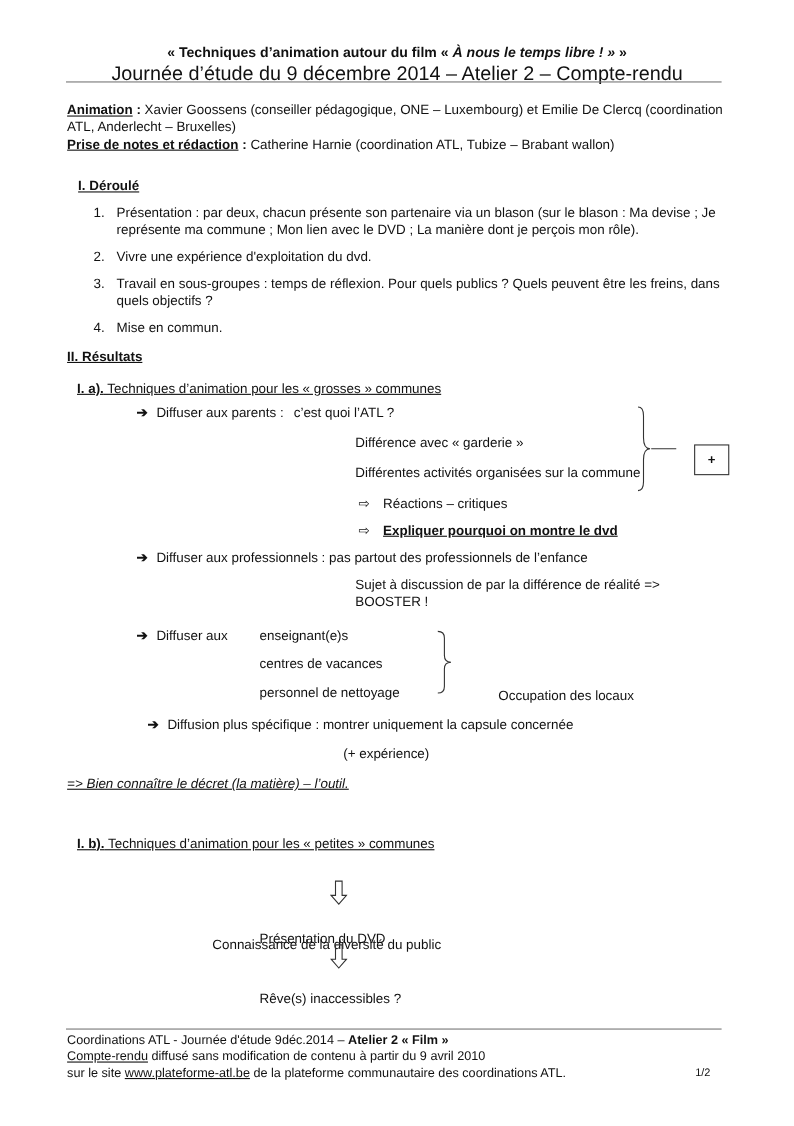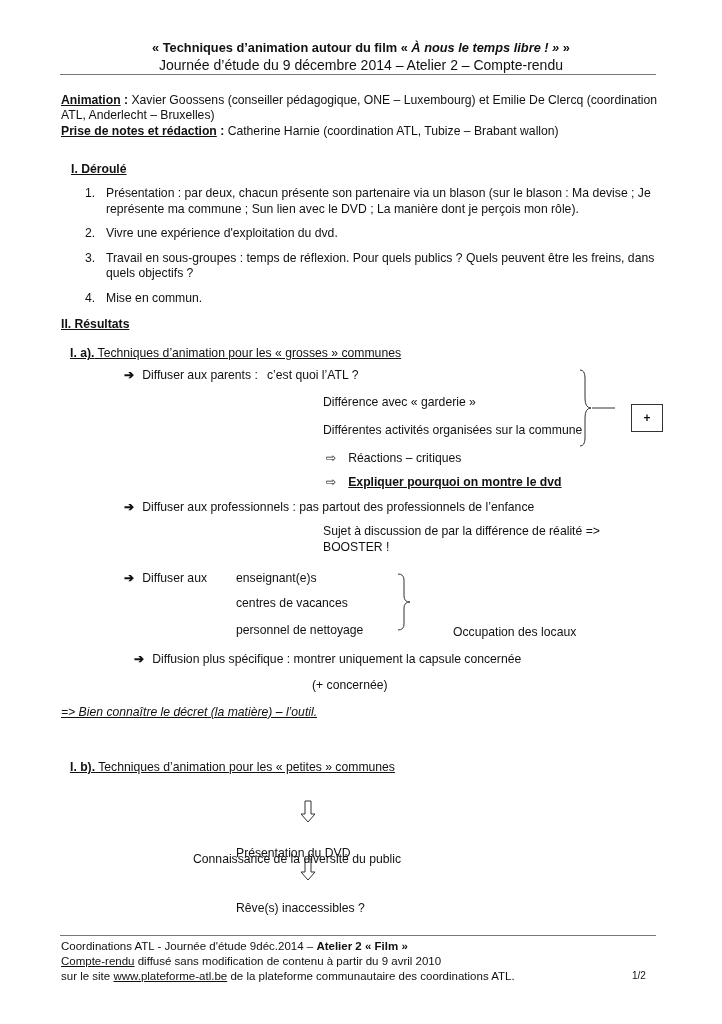--- a/index.html
+++ b/index.html
@@ -16,36 +16,36 @@
   .plus-box { position: absolute; border: 1px solid #333; width: 30px; height: 26px;
               display: flex; align-items: center; justify-content: center; font-weight: bold; font-size: 12px; }
   a { color: #111; }
 </style>
 </head>
 <body>
 
 <div class="abs center b" style="left:0;width:722px;top:40px;font-size:12.8px;">
   <span>«  Techniques d’animation autour du film « </span><span class="i">À nous le temps libre ! »</span><span>  »</span>
 </div>
-<div class="abs center" style="left:0;width:722px;top:57px;font-size:14px;">Journée d’étude du 9 décembre 2014 – Atelier 2 – Compte-rendu</div>
+<div class="abs center" style="left:0;width:722px;top:57px;font-size:18px;">Journée d’étude du 9 décembre 2014 – Atelier 2 – Compte-rendu</div>
 <div class="rule" style="left:60px;width:596px;top:74px;"></div>
 
 <div class="abs" style="left:61px;top:93px;">
   <span class="b u">Animation</span><span class="b">  : </span><span>Xavier Goossens (conseiller pédagogique, ONE – Luxembourg) et Emilie De Clercq (coordination</span>
 </div>
 <div class="abs" style="left:61px;top:108px;">ATL, Anderlecht – Bruxelles)</div>
 <div class="abs" style="left:61px;top:124px;">
   <span class="b u">Prise de notes et rédaction</span><span class="b"> : </span><span>Catherine Harnie (coordination ATL, Tubize – Brabant wallon)</span>
 </div>
 
 <div class="abs b u" style="left:71px;top:162px;">I. Déroulé</div>
 
 <div class="abs" style="left:85px;top:186px;"><span>1.</span></div>
 <div class="abs" style="left:106px;top:186px;">Présentation : par deux, chacun présente son partenaire via un blason (sur le blason : Ma devise ; Je</div>
-<div class="abs" style="left:106px;top:202px;">représente ma commune ; Sun lien avec le DVD ; La manière dont je perçois mon rôle).</div>
+<div class="abs" style="left:106px;top:202px;">représente ma commune ; Mon lien avec le DVD ; La manière dont je perçois mon rôle).</div>
 
 <div class="abs" style="left:85px;top:226px;"><span>2.</span></div>
 <div class="abs" style="left:106px;top:226px;">Vivre une expérience d'exploitation du dvd.</div>
 
 <div class="abs" style="left:85px;top:251px;"><span>3.</span></div>
 <div class="abs" style="left:106px;top:251px;">Travail en sous-groupes : temps de réflexion. Pour quels publics ? Quels peuvent être les freins, dans</div>
 <div class="abs" style="left:106px;top:266px;">quels objectifs ?</div>
 
 <div class="abs" style="left:85px;top:291px;"><span>4.</span></div>
 <div class="abs" style="left:106px;top:291px;">Mise en commun.</div>
@@ -89,21 +89,21 @@
 <div class="abs" style="left:236px;top:596px;">centres de vacances</div>
 <div class="abs" style="left:236px;top:623px;">personnel de nettoyage</div>
 <svg class="abs" style="left:396px;top:572px;" width="20" height="60">
   <path d="M2 2 Q8 2 8 8 L8 24 Q8 30 14 30 Q8 30 8 36 L8 52 Q8 58 2 58" fill="none" stroke="#333" stroke-width="1"></path>
 </svg>
 <div class="abs" style="left:453px;top:596px;margin-top:29px;">Occupation des locaux</div>
 
 <div class="abs" style="left:134px;top:652px;">
   <span class="arrow">➔</span><span>Diffusion plus spécifique : montrer uniquement la capsule concernée</span>
 </div>
-<div class="abs" style="left:312px;top:678px;">(+ concernée)</div>
+<div class="abs" style="left:312px;top:678px;">(+ expérience)</div>
 
 <div class="abs i u" style="left:61px;top:705px;">=&gt; Bien connaître le décret (la matière) – l’outil.</div>
 
 <div class="abs u" style="left:70px;top:760px;">
   <span class="b">I. b).</span><span> Techniques d’animation pour les « petites » communes</span>
 </div>
 <div class="abs" style="left:193px;top:820px;margin-top:32px;">Connaissance de la diversité du public</div>
 <svg class="abs" style="left:300px;top:800px;" width="16" height="24">
   <path d="M5 1 L11 1 L11 14 L15 14 L8 22 L1 14 L5 14 Z" fill="none" stroke="#333" stroke-width="1"></path>
 </svg>

